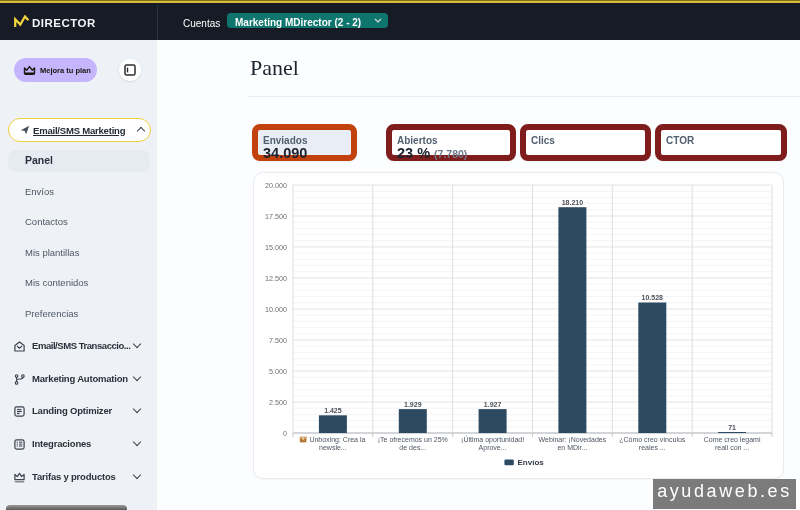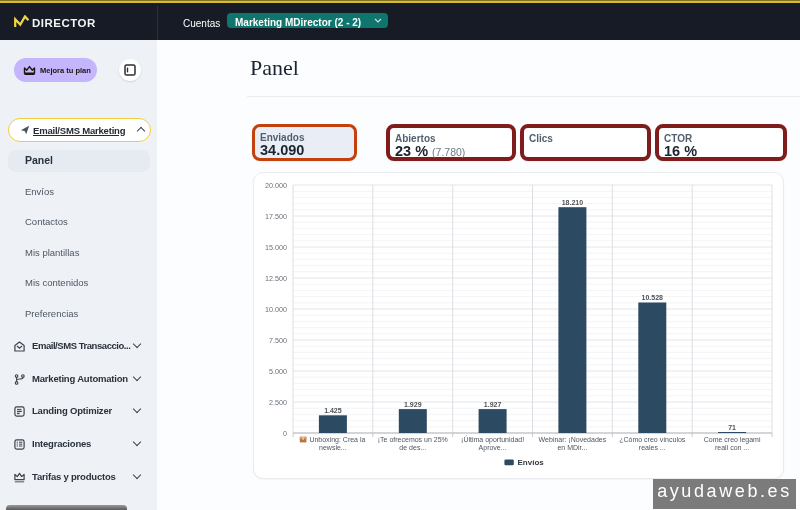--- a/index.html
+++ b/index.html
@@ -29,25 +29,25 @@
   .section { left:0px; width:157px; height:16px; }
   .section .ic { position:absolute; left:14px; top:2.5px; }
   .section .tx { position:absolute; left:32px; top:2px; font-size:9.5px; font-weight:700; color:#2a313b; white-space:nowrap; letter-spacing:-0.2px; }
   .chevd { width:6px; height:6px; border-right:1.6px solid #3a424d; border-bottom:1.6px solid #3a424d; transform:rotate(45deg); display:inline-block; }
   .chevu { width:6px; height:6px; border-right:1.6px solid #3a424d; border-bottom:1.6px solid #3a424d; transform:rotate(-135deg); display:inline-block; }
   #sbfooter { left:6px; top:505px; width:121px; height:5px; background:linear-gradient(#999, #5a5a5a); border-radius:4px 4px 0 0; }
 
   
   #paneltitle { left:250px; top:56.5px; font-family:"Liberation Serif", serif; font-size:22px; color:#1d2531; line-height:1; }
   #sep { left:247px; top:96px; width:553px; height:1px; background:#ececee; }
-  .card { top:124px; height:37px; border-radius:8px; background:#fff; border:4px solid #7f1d1d; padding:5px 0 0 5px; box-shadow:0 1px 2px rgba(16,24,40,.05); }
+  .card { top:124px; height:37px; border-radius:8px; background:#fff; border:6px solid #7f1d1d; padding:5px 0 0 5px; box-shadow:0 1px 2px rgba(16,24,40,.05); }
   .card .lb { font-size:10px; font-weight:600; color:#51606f; }
   .card .vl { font-size:14.5px; font-weight:700; color:#1b232e; margin-top:0px; line-height:1.05; }
-  .card .sub { font-size:10.5px; font-weight:400; color:#6e7a88; }
-  #card1 { left:252px; width:105px; background:#e9eef6; border:3px solid #c2410c; }
+  .card .sub { font-size:10.5px; font-weight:700; color:#6e7a88; }
+  #card1 { left:252px; width:105px; background:#e9eef6; border:6px solid #c2410c; }
   #card2 { left:386px; width:130px; }
   #card3 { left:520px; width:131px; }
   #card4 { left:655px; width:132px; }
   #chartcard { left:253px; top:172px; width:531px; height:307px; background:#fff; border:1px solid #e9ebee; border-radius:10px; box-shadow:0 1px 2px rgba(20,30,60,.04); }
   #watermark { left:653px; top:479px; width:143px; height:30px; background:#7b7b7b; color:#fff; font-size:18px; letter-spacing:2.6px; line-height:25px; text-align:center; }
 </style>
 </head>
 <body>
   <div class="abs" id="header"></div>
   <div class="abs" id="topline"></div>
@@ -148,21 +148,20 @@
   </div>
   <div class="abs card" id="card2">
     <div class="lb">Abiertos</div>
     <div class="vl">23 % <span class="sub">(7.780)</span></div>
   </div>
   <div class="abs card" id="card3">
     <div class="lb">Clics</div>
   </div>
   <div class="abs card" id="card4">
     <div class="lb">CTOR</div>
-    <div class="vl">16 %</div>
   </div>
 
   <div class="abs" id="chartcard"></div>
   <svg class="abs" id="chartsvg" style="left:253px; top:172px;" width="531" height="307" viewBox="0 0 531 307">
     <line x1="40" y1="19.2" x2="519" y2="19.2" stroke="#f3f4f6" stroke-width="1"></line>
     <line x1="40" y1="25.4" x2="519" y2="25.4" stroke="#f3f4f6" stroke-width="1"></line>
     <line x1="40" y1="31.6" x2="519" y2="31.6" stroke="#f3f4f6" stroke-width="1"></line>
     <line x1="40" y1="37.8" x2="519" y2="37.8" stroke="#f3f4f6" stroke-width="1"></line>
     <line x1="40" y1="50.2" x2="519" y2="50.2" stroke="#f3f4f6" stroke-width="1"></line>
     <line x1="40" y1="56.4" x2="519" y2="56.4" stroke="#f3f4f6" stroke-width="1"></line>

